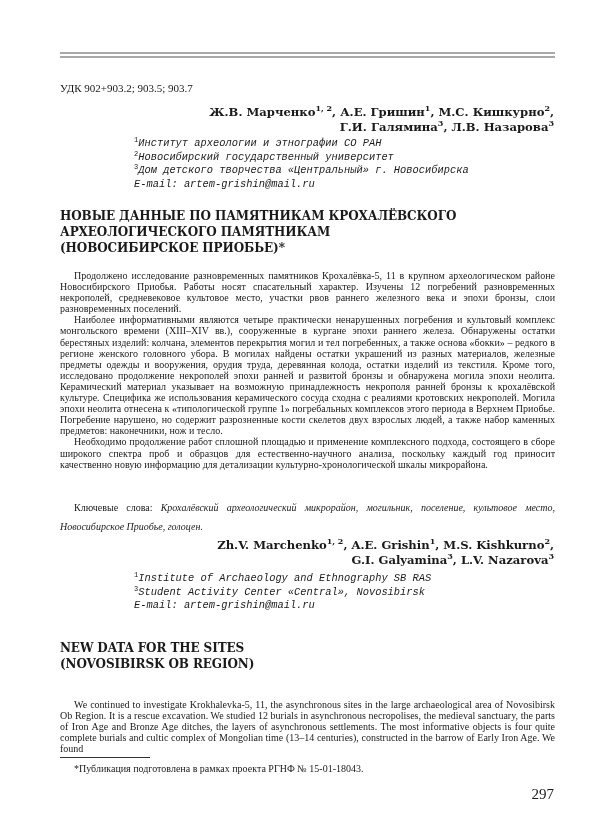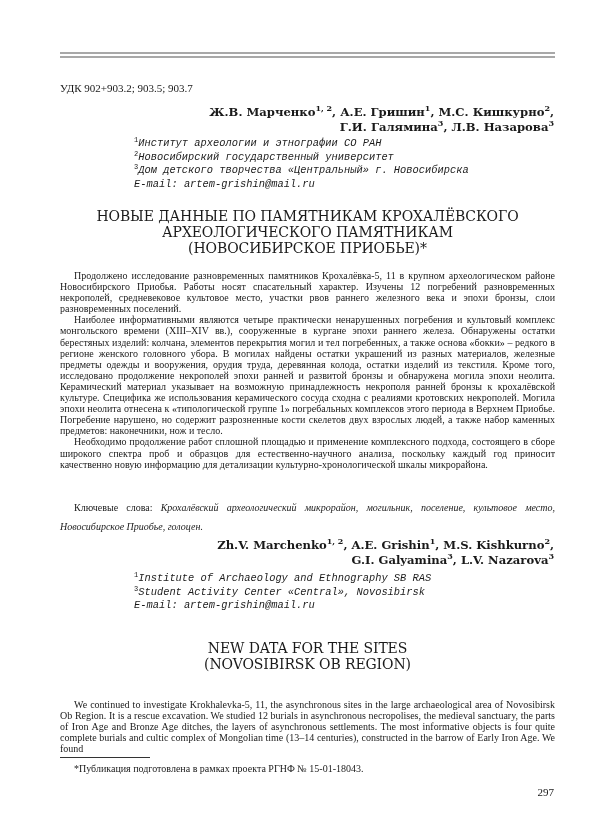--- a/index.html
+++ b/index.html
@@ -11,35 +11,35 @@
     .udk { position: absolute; left: 60px; top: 70px; font-family: "Liberation Serif", serif; font-size: 11px; }
     .authors { position: absolute; right: 57px; top: 93px; width: 400px; text-align: right;
       font-family: "DejaVu Serif", serif; font-weight: bold; font-size: 11.6px; line-height: 15px; }
     .authors sup { font-size: 8px; line-height: 0; vertical-align: 5px; }
     .affils { position: absolute; right: 57px; width: 420px; 
       font-family: Liberation Mono, monospace; font-style: italic; font-size: 10.4px; line-height: 13.5px; }
     .affils sup { font-size: 7px; line-height: 0; vertical-align: 4px; font-style: normal; }
     .affils.ru { top: 125px; }
     .affils.en { top: 560px; }
     .authors.en { top: 526px; }
-    .title { position: absolute; left: 60px; width: 495px; text-align: center;
-      font-family: "DejaVu Serif", serif; font-weight: normal; font-size: 14px; line-height: 16px; letter-spacing: -0.1px; }
+    .title { position: absolute; left: 60px; width: 495px; 
+      font-family: "DejaVu Serif", serif; font-weight: bold; font-size: 12px; line-height: 16px; letter-spacing: -0.1px; }
     .title.ru { top: 196px; }
     .title.en { top: 628px; }
     .abstract { position: absolute; left: 60px; width: 495px;
       font-family: "Liberation Serif", serif; font-size: 10px; line-height: 11.1px; text-align: justify; }
     .abstract p { margin: 0; text-indent: 14px; }
     .abstract.ru { top: 258px; }
     .abstract.en { top: 687px; }
     .keywords { position: absolute; left: 60px; top: 486px; width: 495px;
       font-family: "Liberation Serif", serif; font-size: 10px; line-height: 19px; text-align: justify; text-indent: 14px; }
     .keywords .kw-list { font-style: italic; }
     .fn-rule { position: absolute; left: 60px; top: 745px; width: 90px; height: 1px; background: #333; }
     .footnote { position: absolute; left: 74px; top: 751px; font-family: "Liberation Serif", serif; font-size: 10px; }
-    .pagenum { position: absolute; right: 57px; top: 774px; font-family: "Liberation Serif", serif; font-size: 11px; }
+    .pagenum { position: absolute; right: 57px; top: 774px; font-family: "Liberation Serif", serif; font-size: 15px; }
   </style>
 </head>
 <body>
 
 <div class="page">
 
   <div class="rule-top">
     <div class="l1"></div>
     <div class="l2"></div>
   </div>

